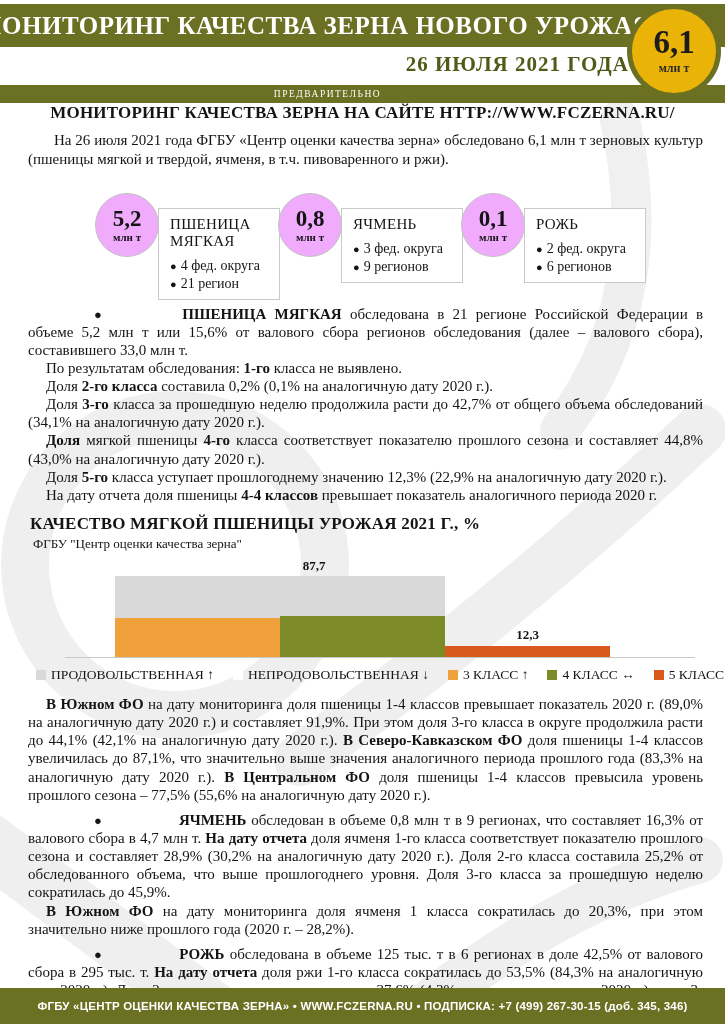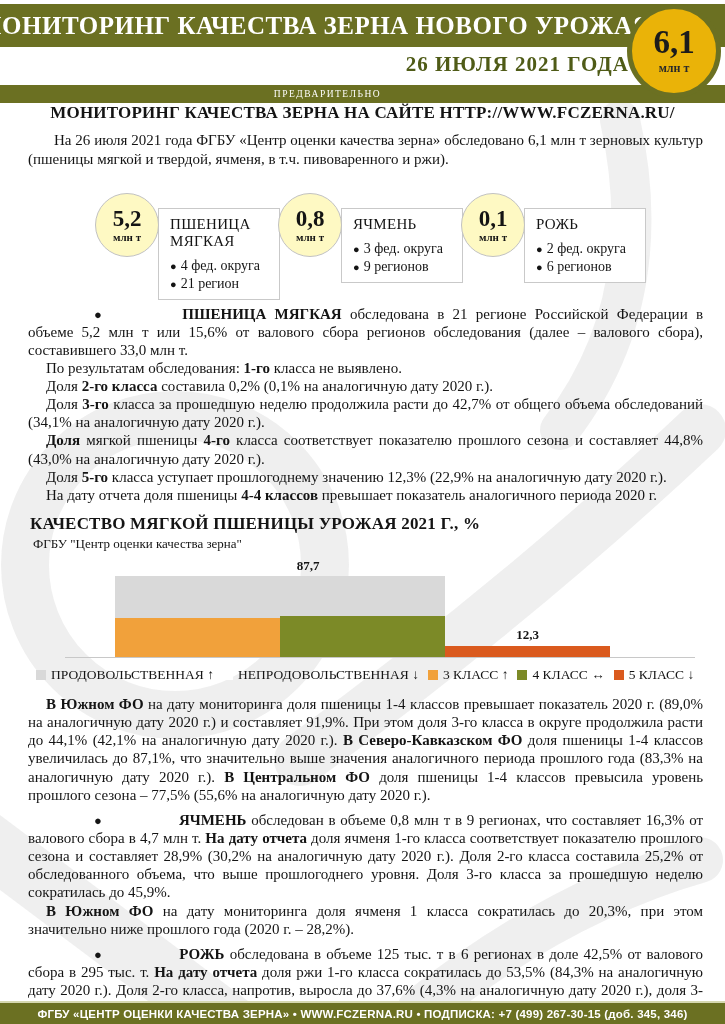--- a/index.html
+++ b/index.html
@@ -24,21 +24,21 @@
   .badge .u{font-size:12px;font-weight:bold;margin-top:2px;color:#2a2a2a;}
 
   
   .site-line{margin-top:0;text-align:center;font-weight:bold;font-size:17px;letter-spacing:.2px;}
   .intro{margin:8px 22px 0 28px;font-size:15px;line-height:1.25;text-align:justify;text-indent:26px;}
 
   
   .crops{margin:12px 0 0 95px;display:flex;gap:7px;height:112px;position:relative;}
   .crop{position:relative;width:176px;height:112px;}
   .crop-circle{position:absolute;left:0;top:12px;width:62px;height:62px;border-radius:50%;
-               background:#fef9c3;border:1px solid #c2c2c2;z-index:2;
+               background:#f0abfc;border:1px solid #c2c2c2;z-index:2;
                display:flex;flex-direction:column;align-items:center;justify-content:center;}
   .crop-circle .v{font-size:23px;font-weight:bold;line-height:1;}
   .crop-circle .u{font-size:11px;font-weight:bold;margin-top:1px;}
   .crop-box{position:absolute;left:63px;top:27px;width:122px;min-height:73px;box-sizing:border-box;
             border:1px solid #c9c9c9;padding:7px 4px 6px 11px;background:#fff;}
   .crop-name{font-size:15px;line-height:1.15;letter-spacing:.3px;margin-bottom:7px;white-space:pre-line;}
   .crop-bullet{font-size:14px;line-height:1.3;}
   .crop-bullet .dot{font-size:11px;margin-right:4px;}
 
   
@@ -47,27 +47,27 @@
   .para.bullet{text-indent:66px;margin-top:7px;}
   .blt{margin-right:76px;font-size:13px;}
 
   
   .chart-title{margin:10px 0 0 30px;font-weight:bold;font-size:17px;letter-spacing:.2px;}
   .chart-sub{margin:2px 0 0 33px;font-size:13px;}
   .chart-plot{position:relative;height:98px;margin:8px 30px 0;}
   .axis{position:absolute;bottom:0;left:35px;right:0;height:1px;background:#c8c8c8;}
   .bar{position:absolute;bottom:1px;}
   .bar-label{position:absolute;transform:translateX(-50%);font-size:13px;font-weight:bold;white-space:nowrap;}
-  .legend{margin:9px 30px 0 36px;display:flex;align-items:center;gap:9px;font-size:13.5px;}
+  .legend{margin:9px 30px 0 36px;display:flex;align-items:center;gap:19px;font-size:13.5px;}
   .legend-item{display:flex;align-items:center;gap:5px;white-space:nowrap;}
   .legend-sq{width:10px;height:10px;flex:none;}
 
   
   .footer-sep{position:absolute;left:0;right:0;bottom:21px;height:2px;background:#d6d8b0;z-index:2;}
-  .footer{position:absolute;left:0;right:0;bottom:0;height:21px;background:#6B7022;z-index:2;
+  .footer{position:absolute;left:0;right:0;bottom:0;height:36px;background:#6B7022;z-index:2;
           display:flex;align-items:center;justify-content:center;
           font-family:"Liberation Sans","DejaVu Sans",sans-serif;font-weight:bold;font-size:11.5px;
           color:#fff;letter-spacing:.2px;}
 </style>
 </head>
 <body>
 
 <div class="page">
 
   <svg class="wm" viewBox="0 0 725 1024" xmlns="http://www.w3.org/2000/svg">
@@ -155,21 +155,21 @@
         <p class="para"><span style="font-weight: bold;">Доля</span><span> мягкой пшеницы </span><span style="font-weight: bold;">4-го</span><span> класса соответствует показателю прошлого сезона и составляет 44,8% (43,0% на аналогичную дату 2020 г.).</span></p>
         <p class="para"><span>Доля </span><span style="font-weight: bold;">5-го</span><span> класса уступает прошлогоднему значению 12,3% (22,9% на аналогичную дату 2020 г.).</span></p>
         <p class="para"><span>На дату отчета доля пшеницы </span><span style="font-weight: bold;">4-4 классов</span><span> превышает показатель аналогичного периода 2020 г.</span></p>
       </div>
 
     <div class="chart-title">КАЧЕСТВО МЯГКОЙ ПШЕНИЦЫ УРОЖАЯ 2021 Г., %</div>
     <div class="chart-sub">ФГБУ "Центр оценки качества зерна"</div>
     <div class="chart-plot" id="chart-plot">
       <div class="axis"></div>
     <div class="bar" style="left: 85px; width: 330px; height: 81px; background: rgb(217, 217, 217); z-index: 1;"></div>
-        <div class="bar-label" style="left: 278px; bottom: 83.684px; margin-top: 24px;">87,7</div>
+        <div class="bar-label" style="left: 284px; bottom: 83.684px; margin-top: 24px;">87,7</div>
         <div class="bar" style="left: 85px; width: 165px; height: 39px; background: rgb(241, 161, 59); z-index: 2;"></div>
         <div class="bar-label" style="left: 167.5px; bottom: 43.284px;">42,7</div>
         <div class="bar" style="left: 250px; width: 165px; height: 41px; background: rgb(124, 138, 39); z-index: 2;"></div>
         <div class="bar-label" style="left: 332.5px; bottom: 45.216px;">44,8</div>
         <div class="bar" style="left: 415px; width: 165px; height: 11px; background: rgb(218, 90, 30); z-index: 2;"></div>
         <div class="bar-label" style="left: 497.5px; bottom: 15.316px;">12,3</div>
       </div>
     <div class="legend" id="chart-legend">
         <div class="legend-item">
           <span class="legend-sq" style="background: rgb(217, 217, 217);"></span>

